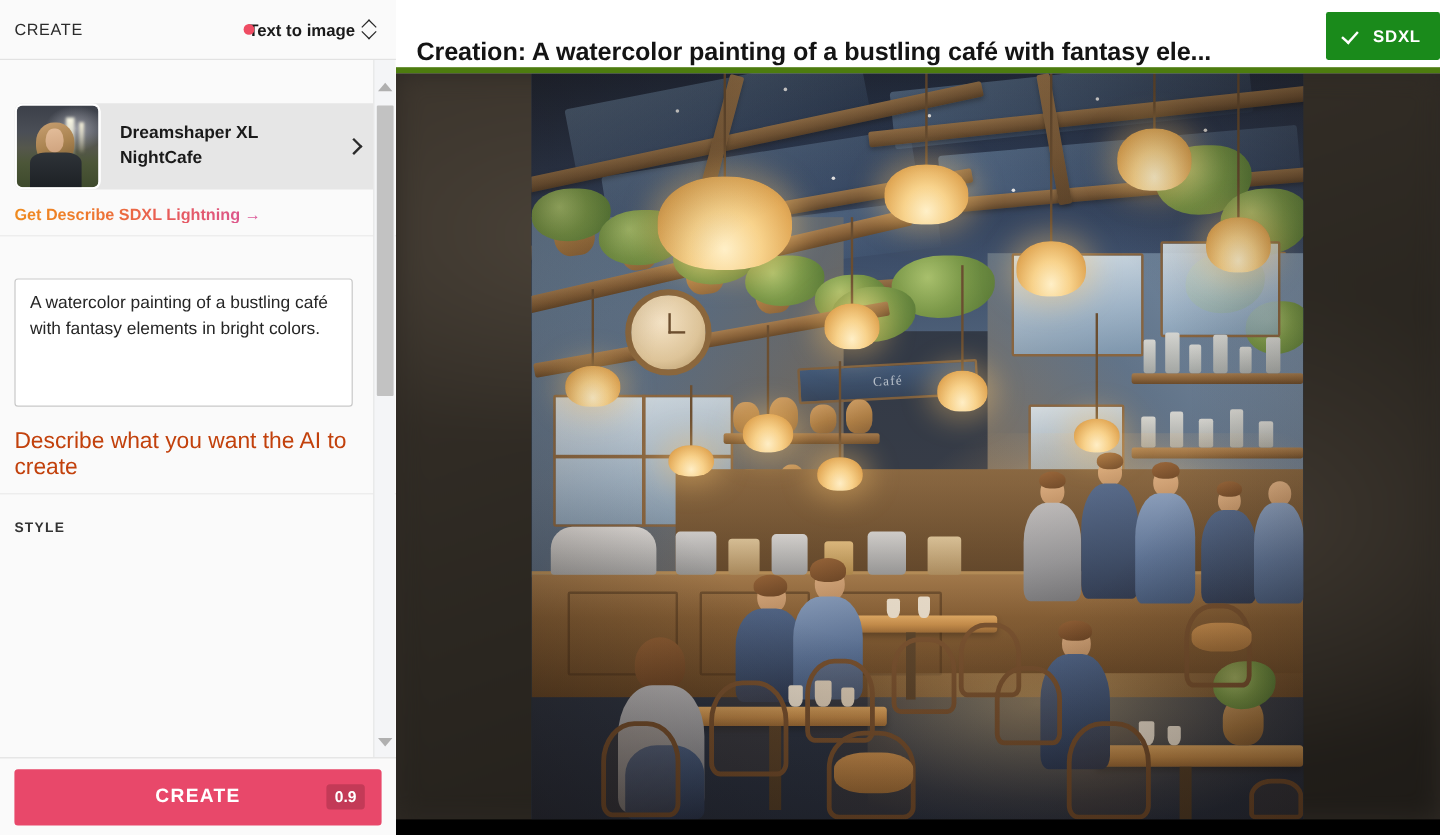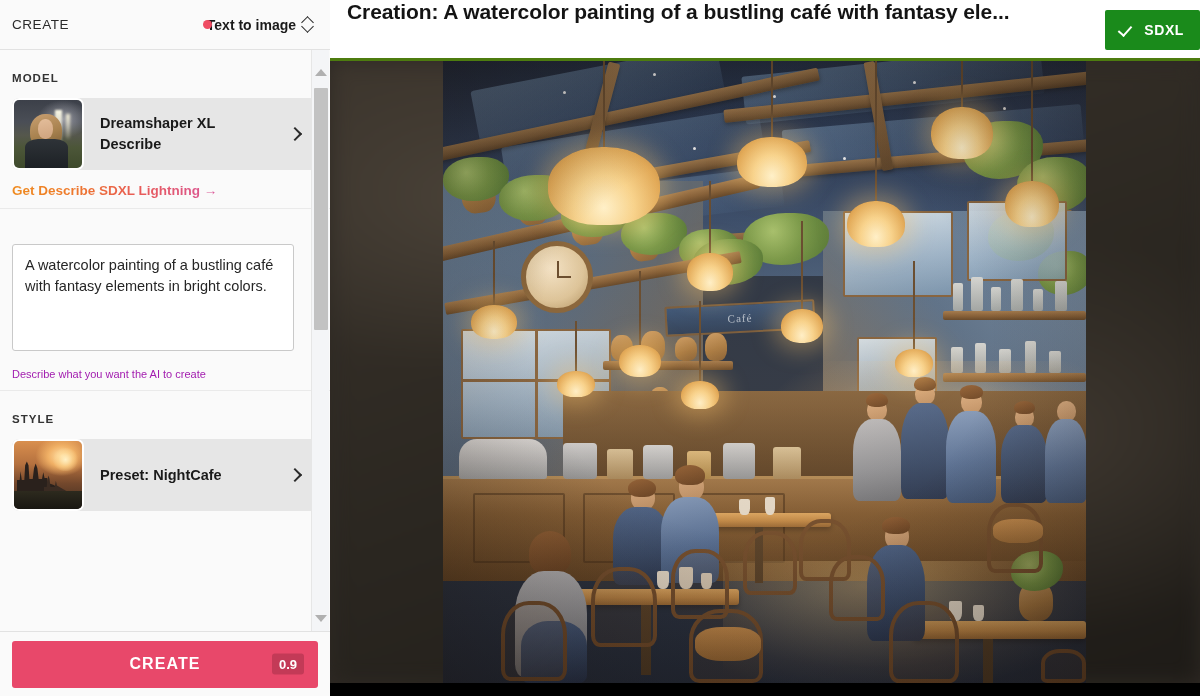--- a/index.html
+++ b/index.html
@@ -123,21 +123,21 @@
     background: #ffffff;
     border: 1px solid #c9c9c9;
     border-radius: 3px;
     padding: 10px 12px;
     font-size: 14.5px; line-height: 1.42; color: #262626;
     font-family: "Liberation Sans", sans-serif;
     resize: none; outline: none; overflow: hidden;
   }
   #prompt-hint {
     margin-top: 13px;
-    font-size: 11px; color: #a21caf;
+    font-size: 19px; color: #c2410c;
   }
 
   
   .model-thumb-bg {
     position: absolute; inset: 0;
     background:
       radial-gradient(ellipse 60% 45% at 72% 28%, rgba(215,215,225,.55) 0%, rgba(120,124,138,0) 62%),
       linear-gradient(180deg,#3c4049 0%,#4a4e56 32%,#55574c 52%,#4c5638 70%,#3e4a2c 100%);
   }
   .mt-light {
@@ -249,22 +249,22 @@
     font-size: 13px; font-weight: 700; letter-spacing: 0;
     padding: 3px 7px; border-radius: 3px;
   }
 
   
   #main { position: relative; flex: 1 1 auto; height: 696px; background: #000; }
   #main-header {
     position: absolute; top: 0; left: 0;
     width: 870px; height: 61px;
     background: #ffffff;
-    border-bottom: 3px solid #4d7c0f;
-    display: flex; align-items: flex-start;
+    border-bottom: 5px solid #4d7c0f;
+    display: flex; align-items: flex-end;
     padding-left: 17px;
     z-index: 5;
   }
   #creation-title {
     font-size: 21px; font-weight: 700; color: #141414;
     white-space: nowrap; overflow: hidden;
     letter-spacing: -.1px;
   }
   #done-btn {
     position: absolute; right: 0; top: 10px;
@@ -470,57 +470,43 @@
       <div id="mode-selector">
         <span id="mode-dot"></span>
         <span id="mode-text">Text to image</span>
         <span class="updown"></span>
       </div>
     </div>
 
     <div id="panel-body">
 
       <div class="section">
-        <div class="section-title">
-          <span>MODEL</span>
-        </div>
         <div class="selector-row">
           <div class="thumb">
             <div class="model-thumb-bg"></div>
             <div class="mt-light"></div>
             <div class="mt-light2"></div>
             <div class="mt-hair"></div>
             <div class="mt-face"></div>
             <div class="mt-body"></div>
           </div>
-          <div class="selector-text">Dreamshaper XL Describe</div>
+          <div class="selector-text">Dreamshaper XL NightCafe</div>
           <span class="chev-right"></span>
         </div>
         <span id="upgrade-link">Get Describe SDXL Lightning →</span>
       </div>
 
       <div class="section">
         <textarea id="prompt-box" placeholder="Enter your prompt" style="">A watercolor painting of a bustling café with fantasy elements in bright colors.</textarea>
         <div id="prompt-hint">Describe what you want the AI to create</div>
       </div>
 
       <div class="section">
         <div class="section-title">
           <span>STYLE</span>
-        </div>
-        <div class="selector-row">
-          <div class="thumb">
-            <div class="style-thumb-bg"></div>
-            <div class="st-glow"></div>
-            <div class="st-castle"></div>
-            <div class="st-castle2"></div>
-            <div class="st-ground"></div>
-          </div>
-          <div class="selector-text">Preset: NightCafe</div>
-          <span class="chev-right"></span>
         </div>
       </div>
 
     </div>
 
     <div id="scrollbar">
       <div id="sb-up">
         <span class="tri-up"></span>
       </div>
       <div id="sb-thumb"></div>

